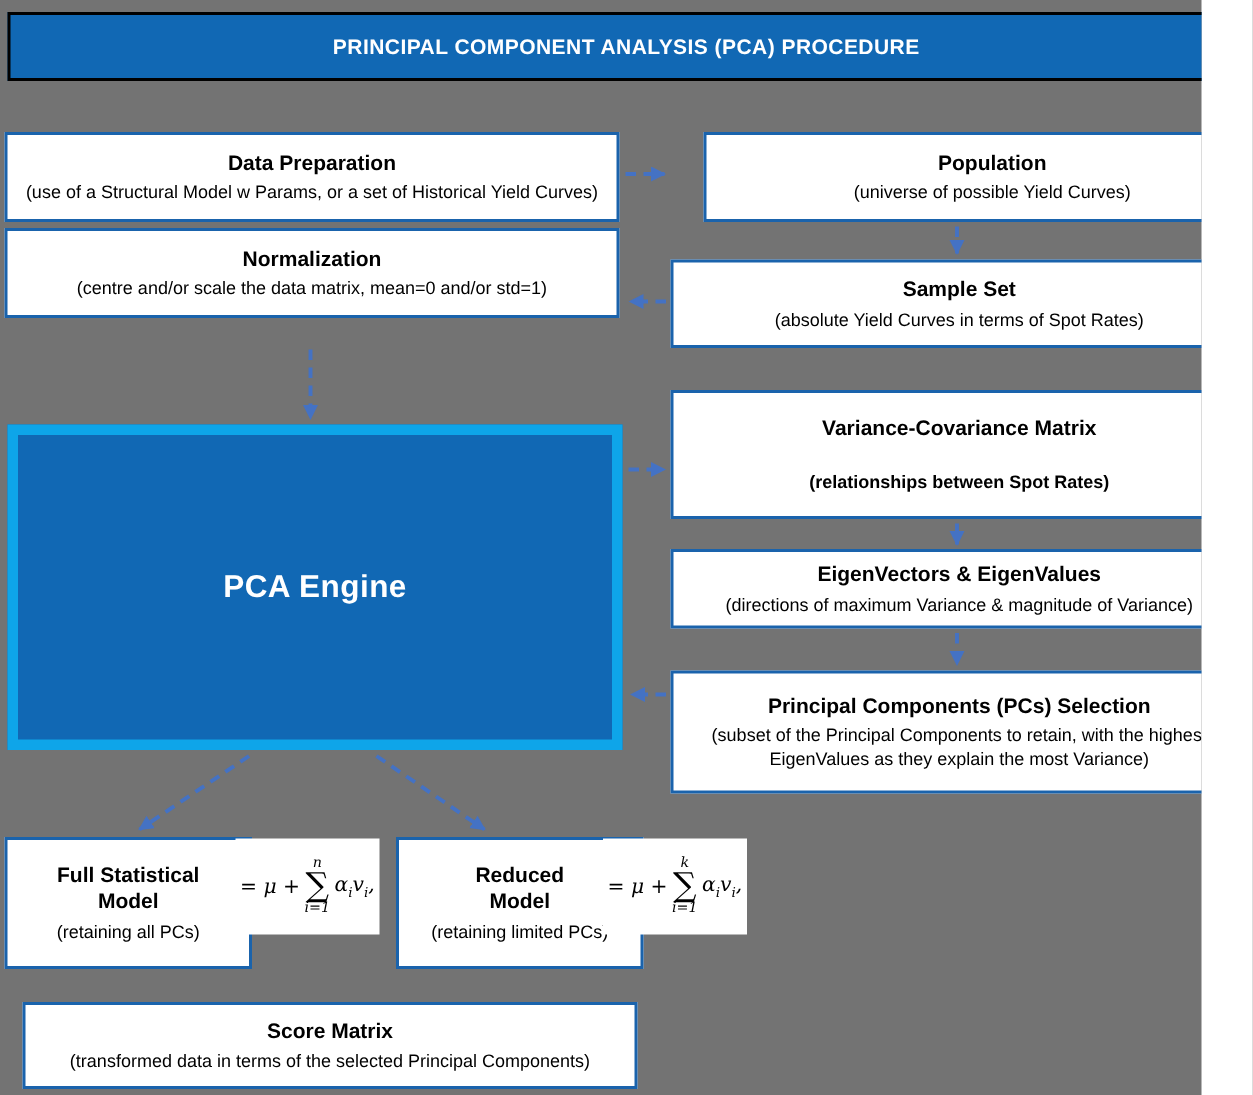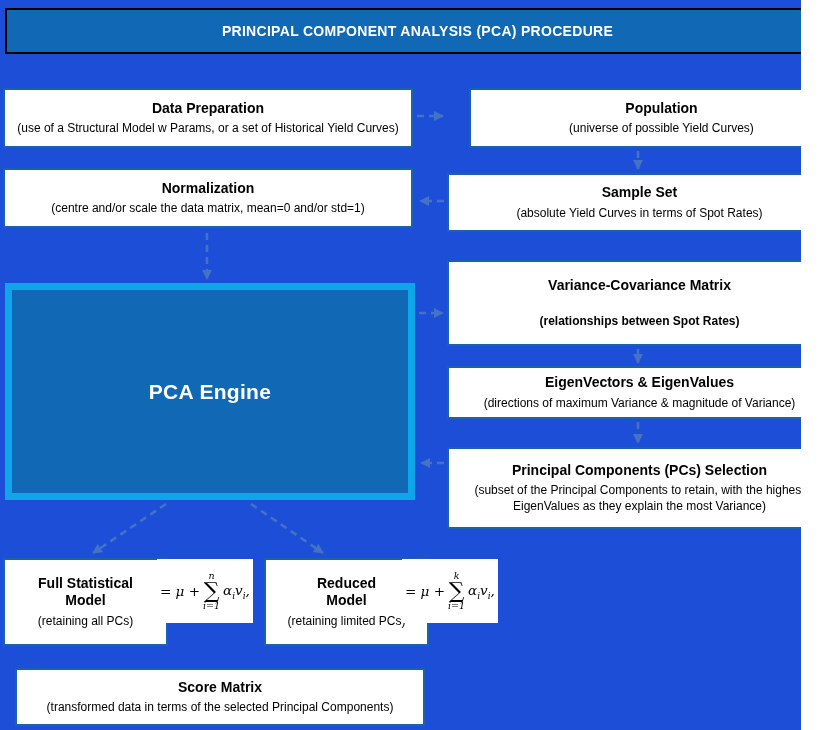--- a/index.html
+++ b/index.html
@@ -1,17 +1,17 @@
 <!DOCTYPE html>
 <html><head>
 <meta charset="utf-8">
 <style>
   html,body { margin:0; padding:0; background:#fff; }
   #diagram {
-    position:relative; width:801px; height:730px; background:#1d4ed8;
+    position:relative; width:801px; height:730px; background:#737373;
     font-family:"Liberation Sans", sans-serif; color:#000; overflow:hidden;
   }
   .banner {
     position:absolute; left:5px; top:8px; width:825px; height:46px;
     background:#1168B4; border:2px solid #000; box-sizing:border-box;
     display:flex; align-items:center; justify-content:center;
   }
   .banner-title { color:#fff; font-weight:bold; font-size:14px; letter-spacing:0.3px; }
   .box {
     position:absolute; background:#fff; border:2px solid #1A63AC; box-sizing:border-box;
@@ -49,21 +49,21 @@
 
   <div class="banner">
     <div class="banner-title">PRINCIPAL COMPONENT ANALYSIS (PCA) PROCEDURE</div>
   </div>
 
   <div class="box" style="left:3px; top:88px; width:410px; height:60px;">
     <div class="box-title">Data Preparation</div>
     <div class="box-sub nowrap">(use of a Structural Model w Params, or a set of Historical Yield Curves)</div>
   </div>
 
-  <div class="box" style="left:3px; top:168px; width:410px; height:60px;">
+  <div class="box" style="left:3px; top:152px; width:410px; height:60px;">
     <div class="box-title">Normalization</div>
     <div class="box-sub nowrap">(centre and/or scale the data matrix, mean=0 and/or std=1)</div>
   </div>
 
   <div class="engine">
     <div class="engine-title">PCA Engine</div>
   </div>
 
   <div class="box" style="left:469px; top:88px; width:385px; height:60px;">
     <div class="box-title">Population</div>

